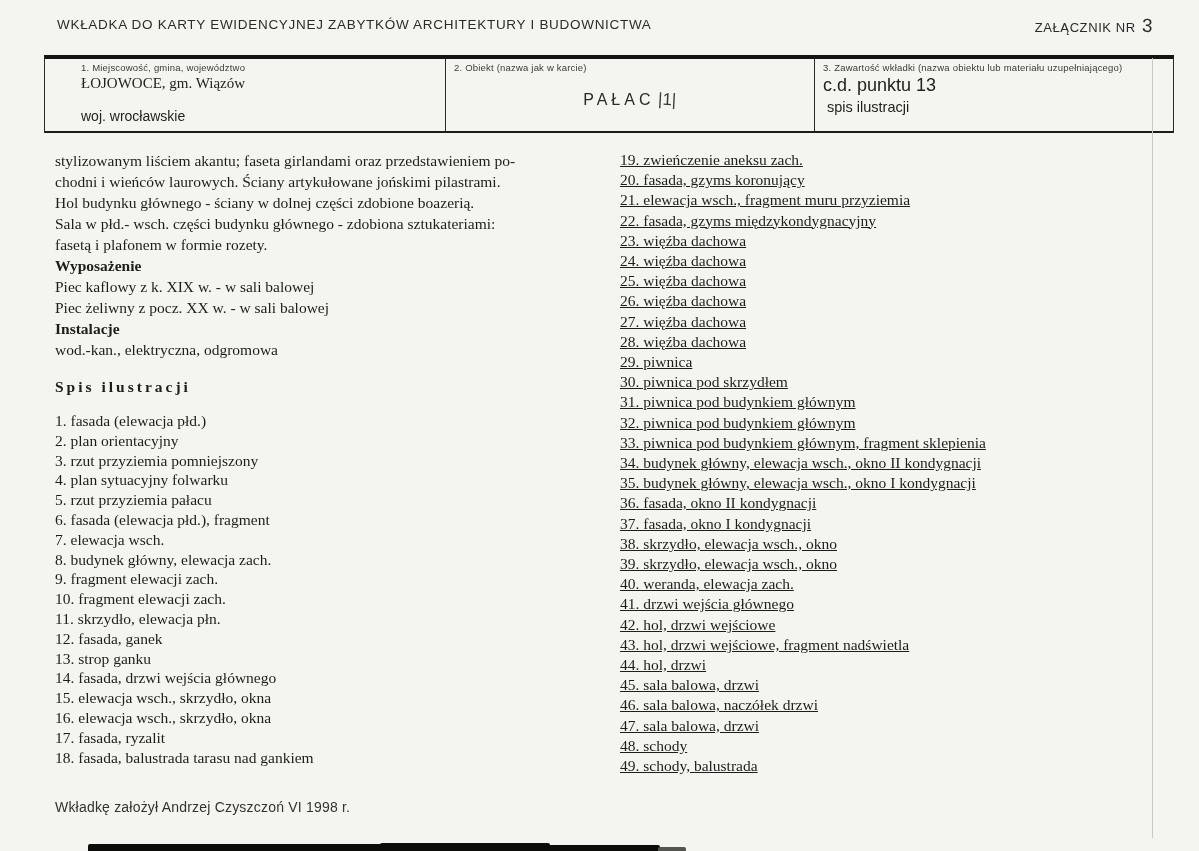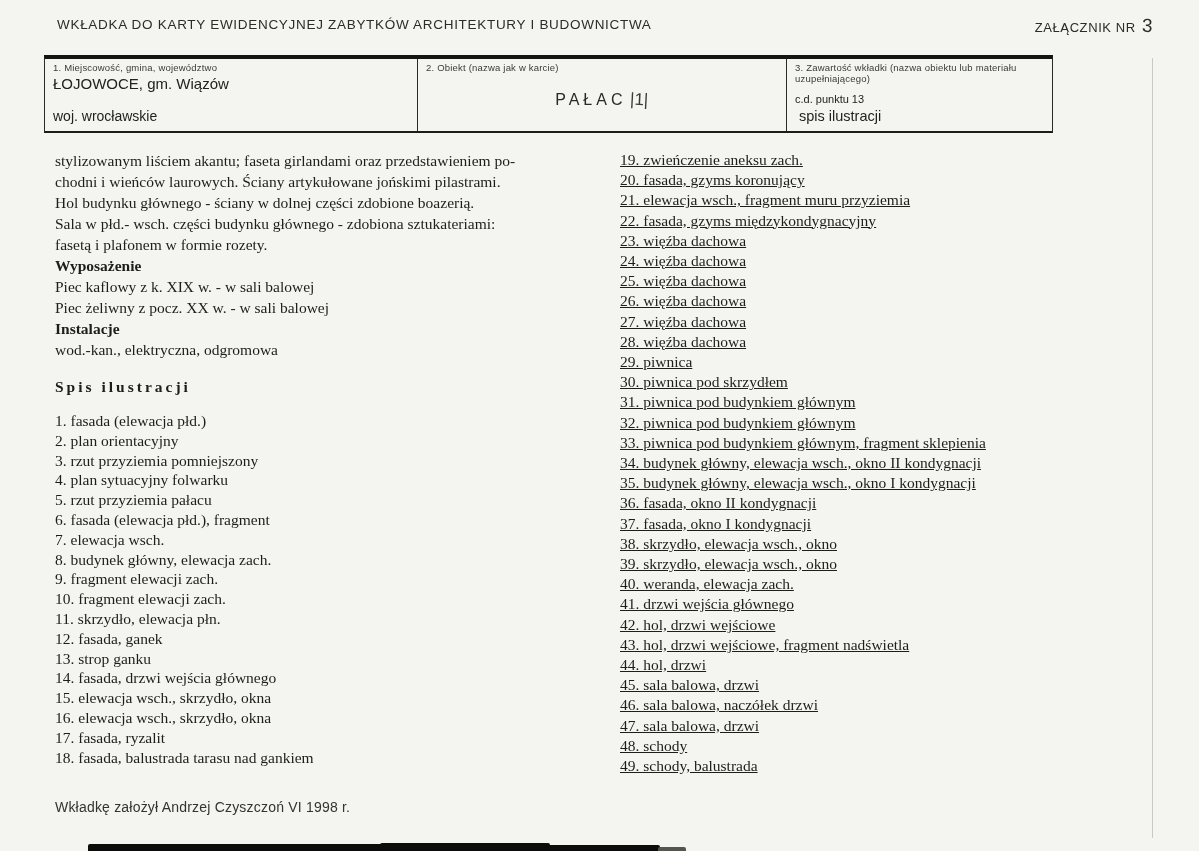--- a/index.html
+++ b/index.html
@@ -22,41 +22,42 @@
   .annex {
     position:absolute; right:46px; top:15px;
     font-family:"Liberation Sans","DejaVu Sans",sans-serif;
     font-size:13px; letter-spacing:0.6px; color:#2b2b29;
     display:flex; align-items:baseline; gap:6px;
   }
   .annex-num { font-size:19px; font-weight:400; transform:rotate(2deg); }
 
   
   .fields-table {
-    position:absolute; left:44px; top:55px; width:1009px; height:78px;
+    position:absolute; left:44px; top:55px; width:1130px; height:78px;
     border-top:4px solid #141412;
     border-bottom:2.5px solid #1c1c1a;
     border-left:1.5px solid #2a2a28;
     border-right:1.5px solid #2a2a28;
     display:flex;
     font-family:"Liberation Sans","DejaVu Sans",sans-serif;
+    padding-left:28px;
   }
   .cell { padding:3px 8px 0 8px; position:relative; }
   .cell-1 { width:373px; border-right:1.5px solid #2a2a28; }
   .cell-2 { width:369px; border-right:1.5px solid #2a2a28; }
   .cell-3 { flex:1; }
   .cell-label { font-size:9.5px; color:#3a3a38; letter-spacing:0.2px; }
-  .cell-main  { font-size:15px; margin-top:2px; color:#222220; }
+  .cell-main  { font-size:15px; margin-top:2px; color:#222220;font-family:Liberation Serif, serif; }
   .cell-sub   { font-size:14px; margin-top:16px; color:#222220; }
   .object-value {
     margin-top:17px; text-align:center;
     font-size:16px; letter-spacing:4px; color:#2a2a28;
   }
   .object-annot { letter-spacing:0px; font-size:17px; display:inline-block; transform:rotate(3deg); margin-left:4px; color:#3a3a38; }
-  .cell3-main { font-size:11px; margin-top:9px; color:#222220; }
+  .cell3-main { font-size:18px; margin-top:2px; color:#222220; }
   .cell3-sub  { font-size:14.5px; margin-top:3px; margin-left:4px; color:#222220; }
 
   
   .columns { position:absolute; left:55px; top:150px; width:1105px; display:flex; }
   .col-left  { width:565px; }
   .col-right { width:540px;text-decoration:underline; }
   .text-line { font-size:15.5px; line-height:21px; white-space:nowrap; }
   .bold-line { font-size:15.5px; line-height:21px; font-weight:bold; }
   .spis-heading {
     font-size:15.5px; font-weight:bold; letter-spacing:3px;

